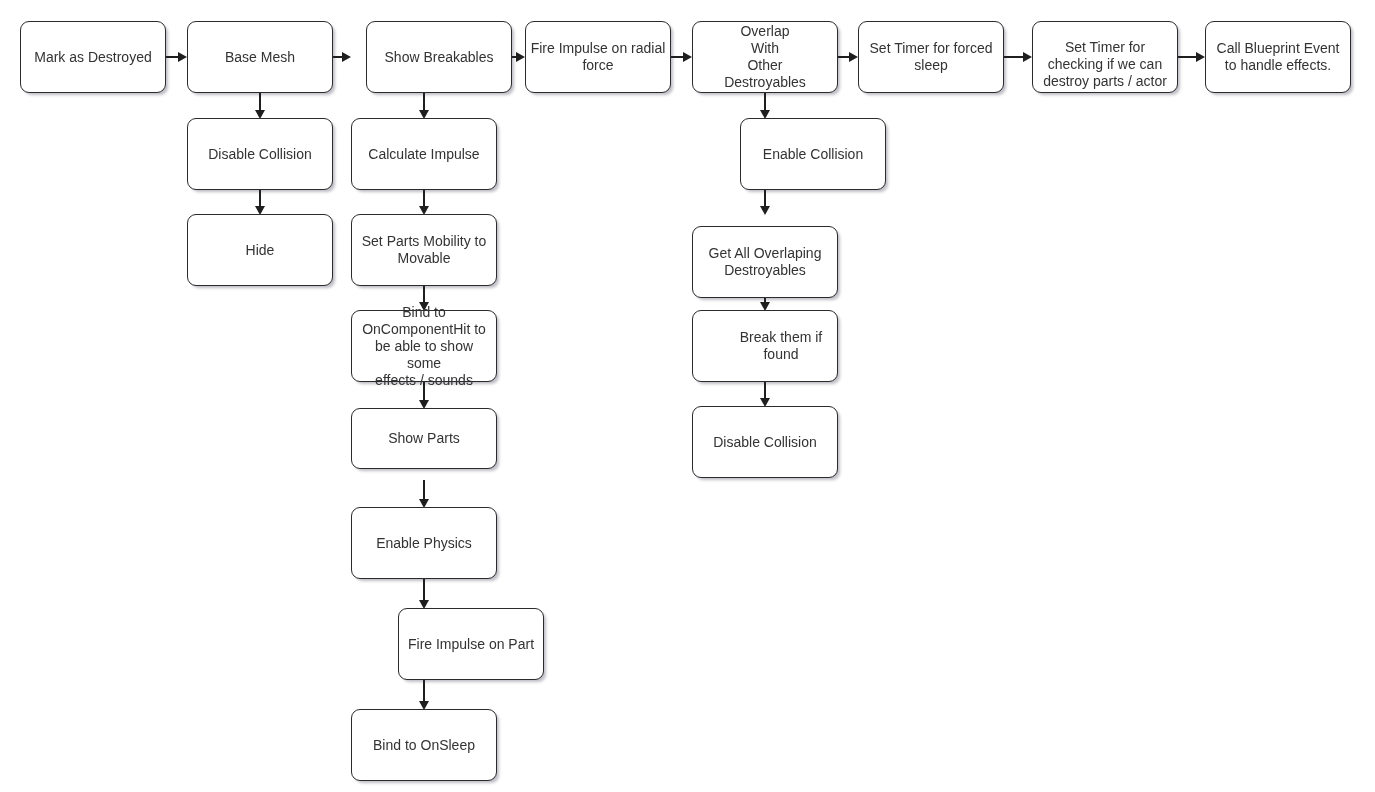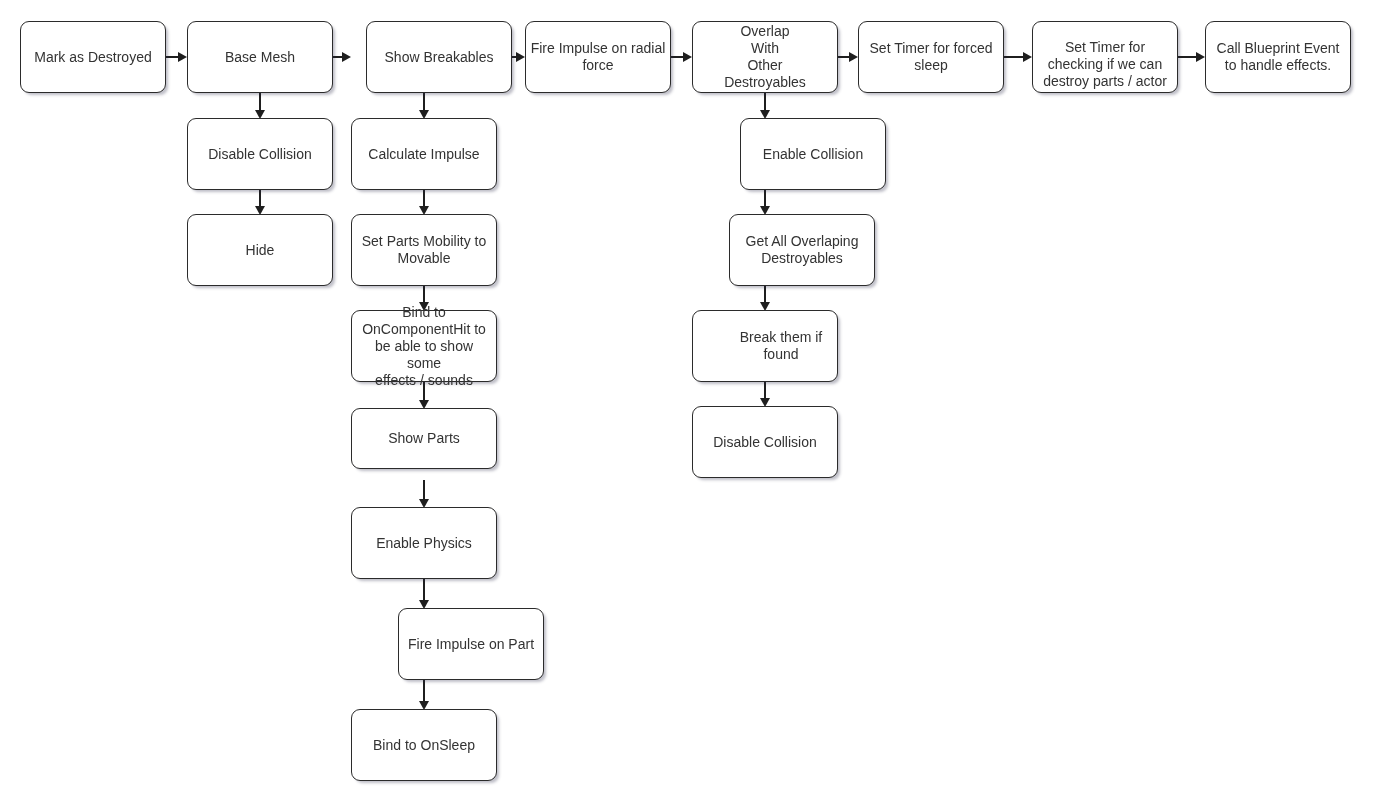--- a/index.html
+++ b/index.html
@@ -171,18 +171,18 @@
 Movable</span></div>
       <div class="node" style="left: 351px; top: 310px; width: 146px; height: 72px;"><span class="node-label">Bind to
 OnComponentHit to
 be able to show some
 effects / sounds</span></div>
       <div class="node" style="left: 351px; top: 408px; width: 146px; height: 61px;"><span class="node-label">Show Parts</span></div>
       <div class="node" style="left: 351px; top: 507px; width: 146px; height: 72px;"><span class="node-label">Enable Physics</span></div>
       <div class="node" style="left: 363px; top: 608px; width: 146px; height: 72px; margin-left: 35px;"><span class="node-label">Fire Impulse on Part</span></div>
       <div class="node" style="left: 351px; top: 709px; width: 146px; height: 72px;"><span class="node-label">Bind to OnSleep</span></div>
       <div class="node" style="left: 692px; top: 118px; width: 146px; height: 72px; margin-left: 48px;"><span class="node-label">Enable Collision</span></div>
-      <div class="node" style="left: 692px; top: 214px; width: 146px; height: 72px; margin-left: 37px;"><span class="node-label">Get All Overlaping
+      <div class="node" style="left: 692px; top: 226px; width: 146px; height: 72px;"><span class="node-label">Get All Overlaping
 Destroyables</span></div>
       <div class="node" style="left: 692px; top: 310px; width: 146px; height: 72px; padding-left: 36px;"><span class="node-label">Break them if found</span></div>
       <div class="node" style="left: 692px; top: 406px; width: 146px; height: 72px;"><span class="node-label">Disable Collision</span></div>
     </div>
 </div>
 
 </body></html>

